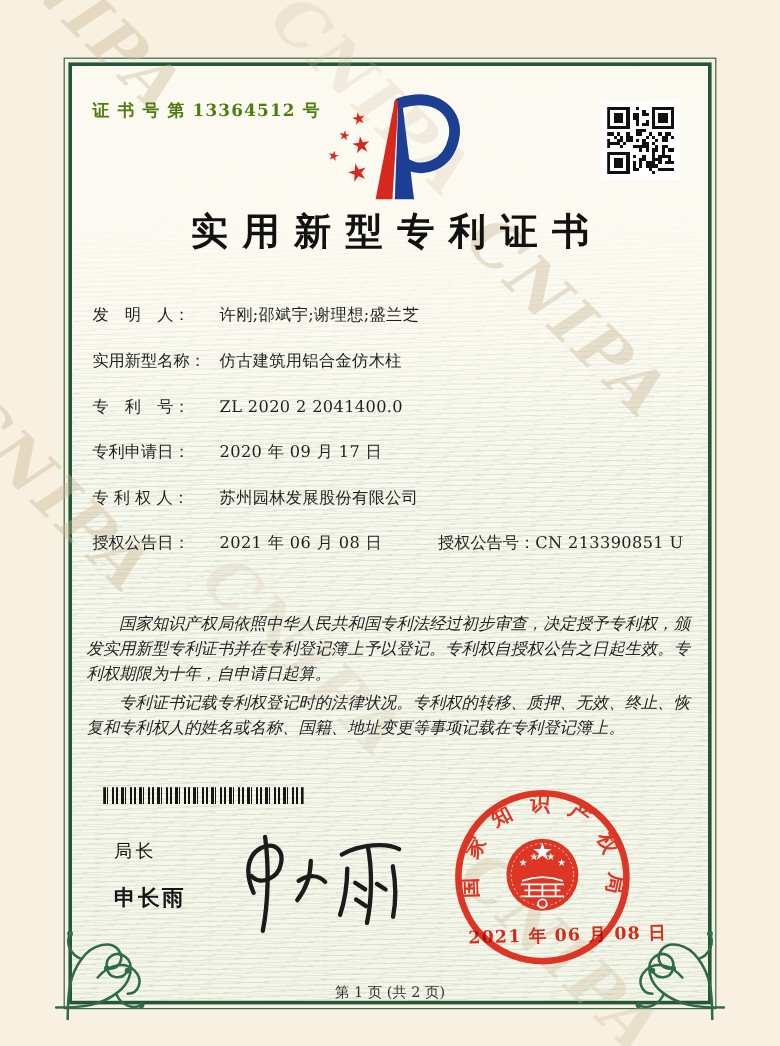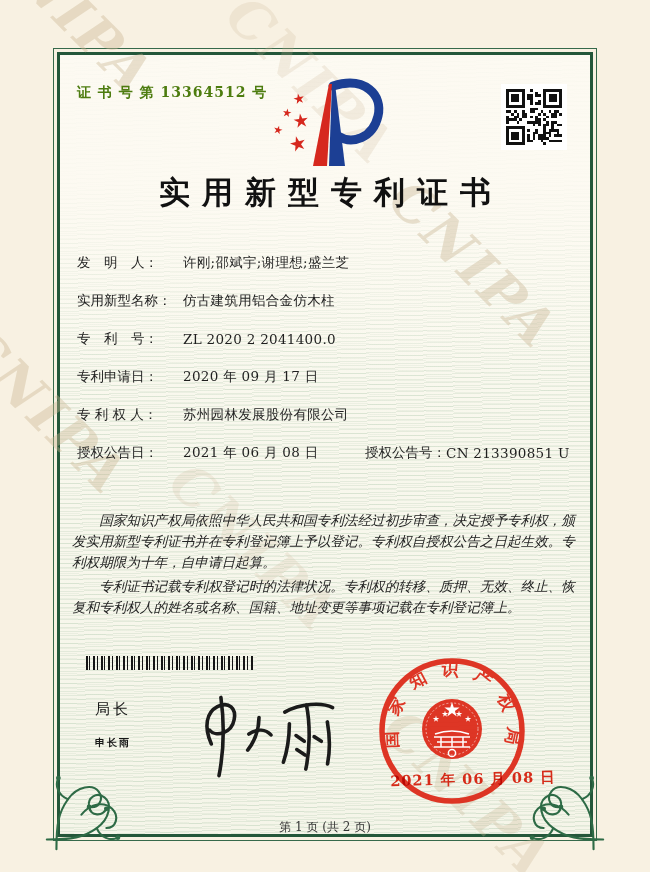--- a/index.html
+++ b/index.html
@@ -56,21 +56,21 @@
   .paras p{margin:0 0 2px 0;text-indent:2em;font-style:italic;}
   .barcode{
     position:absolute;left:33px;top:608px;width:167px;height:14px;
     background:repeating-linear-gradient(90deg,
       #151515 0 2px, transparent 2px 3px,
       #151515 3px 4px, transparent 4px 7px,
       #151515 7px 9px, transparent 9px 11px,
       #151515 11px 12px, transparent 12px 15px);
   }
   .sig-title{position:absolute;left:42px;top:652px;font-family:"DejaVu Sans","Liberation Sans",sans-serif;font-weight:400;font-size:15px;letter-spacing:3px;color:#161616;}
-  .sig-name{position:absolute;left:42px;top:688px;font-family:"DejaVu Sans","Liberation Sans",sans-serif;font-weight:700;font-size:10px;letter-spacing:2px;color:#161616;}
+  .sig-name{position:absolute;left:42px;top:688px;font-family:"DejaVu Sans","Liberation Sans",sans-serif;font-weight:700;font-size:18px;letter-spacing:2px;color:#161616;}
   .sig-hand{position:absolute;left:133px;top:633px;width:165px;height:110px;transform:rotate(-3deg);}
   .seal{position:absolute;left:324px;top:608px;width:150px;height:150px;mix-blend-mode:multiply;opacity:.95;}
   .seal-date{
     position:absolute;left:330px;top:722px;width:180px;text-align:center;
     color:#d62a18;font-weight:700;font-size:14.5px;letter-spacing:1px;
     transform:rotate(-1.5deg);mix-blend-mode:multiply;
   }
   .footer{position:absolute;left:0;bottom:5px;width:100%;text-align:center;font-size:12px;color:#333;}
   .ornament{position:absolute;width:96px;height:96px;}
   .ornament.left{left:-10px;bottom:-12px;transform:scaleX(-1);}

